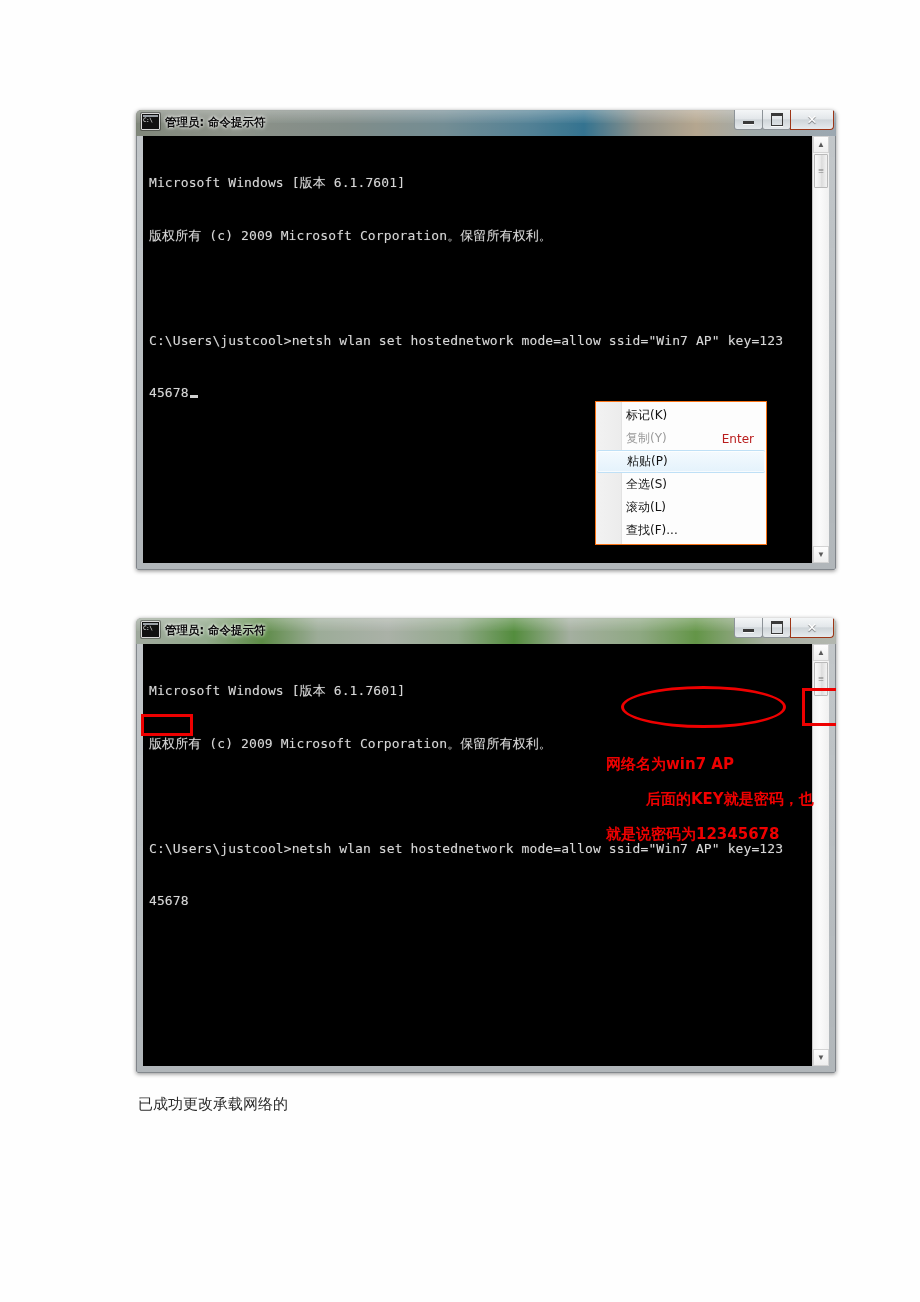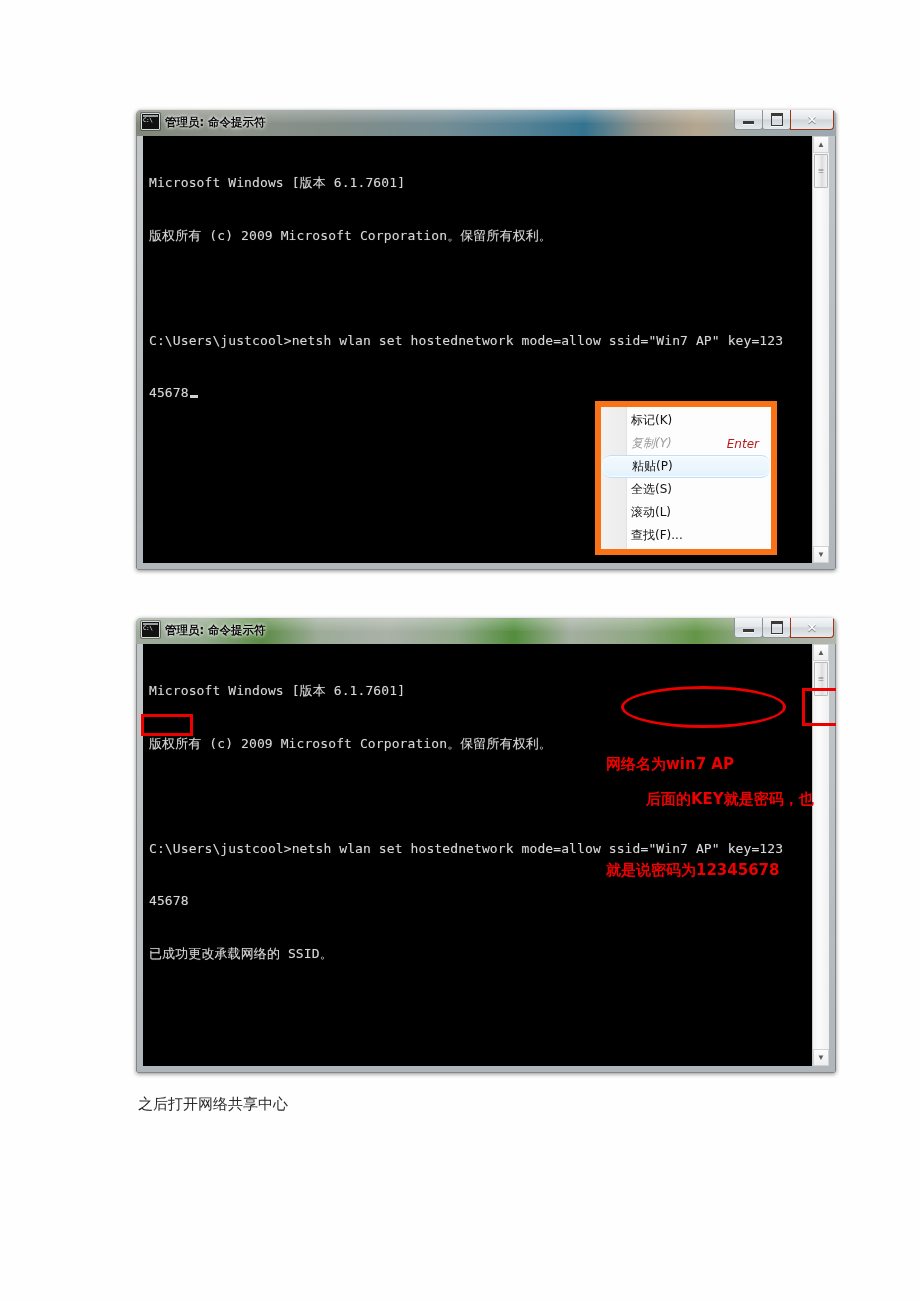--- a/index.html
+++ b/index.html
@@ -233,21 +233,21 @@
     text-align: center;
     font-size: 10px;
     color: #777;
     line-height: 1;
   }
 
   
   .ctxmenu {
     position: absolute;
     background: #fdfdfd;
-    border: 6px solid #f97316;
+    border: 1px solid #f97316;
     box-shadow: 2px 2px 5px rgba(0,0,0,.4);
     padding: 2px 0;
     font-family: "DejaVu Sans", "Liberation Sans", sans-serif;
     font-size: 12px;
     color: #111;
     z-index: 30;
   }
   .ctxmenu::before {
     content: "";
     position: absolute;
@@ -259,28 +259,28 @@
   .ctxitem {
     position: relative;
     height: 23px;
     display: flex;
     align-items: center;
     padding-left: 30px;
     padding-right: 12px;
     z-index: 2;
     white-space: nowrap;
   }
-  .ctxitem.disabled { color: #9b9b9b; font-style: italic; }
+  .ctxitem.disabled { color: #9b9b9b; }
   .ctxitem.selected {
     background: linear-gradient(to bottom, #f4fafe, #e4f2fc);
     border-top: 1px solid #bfe0f6;
     border-bottom: 1px solid #bfe0f6;
     height: 21px;
     margin: 0 1px;
-    border-radius: 9px;
+    border-radius: 2px;
     box-shadow: inset 0 0 0 1px rgba(255,255,255,.7);
   }
   .ctx-accel {
     margin-left: auto;
     padding-left: 34px;
     color: #b91c1c;
   }
 
   
   .anno-ellipse {
@@ -418,37 +418,36 @@
     </div>
 
     <div class="console" style="left:7px; top:26px; width:686px; height:422px;">
 
       <div class="con-text">
         <div class="con-line">Microsoft Windows [版本 6.1.7601]</div>
         <div class="con-line">版权所有 (c) 2009 Microsoft Corporation。保留所有权利。</div>
         <div class="con-line"></div>
         <div class="con-line">C:\Users\justcool&gt;netsh wlan set hostednetwork mode=allow ssid="Win7 AP" key=123</div>
         <div class="con-line">45678</div>
-        <div class="con-line">已成功更改承载网络的 SSID。</div>
         
         
         
       </div>
 
       <div class="anno-note" style="left:463px; top:105px;">网络名为win7 AP</div>
       <div class="anno-note" style="left:463px; top:140px;margin-left:40px;">后面的KEY就是密码，也</div>
-      <div class="anno-note" style="left:463px; top:175px;margin-top:36px;">就是说密码为12345678</div>
+      <div class="anno-note" style="left:463px; top:175px;">就是说密码为12345678</div>
 
       <div class="vscroll" style="height:422px;">
         <div class="sb-arrow up">▲</div>
         <div class="sb-thumb"></div>
         <div class="sb-arrow down">▼</div>
       </div>
     </div>
 
     <div class="anno-ellipse" style="left:485px; top:68px; width:165px; height:42px;"></div>
     <div class="anno-rect" style="left:666px; top:70px; width:48px; height:38px;"></div>
     <div class="anno-rect" style="left:5px; top:96px; width:52px; height:22px;"></div>
   </div>
 
-  <div class="doctext" style="left:138px; top:1095px;">之后打开网络共享中心</div>
+  <div class="doctext" style="left:138px; top:1095px;">已成功更改承载网络的</div>
 
 </div>
 
 </body></html>

